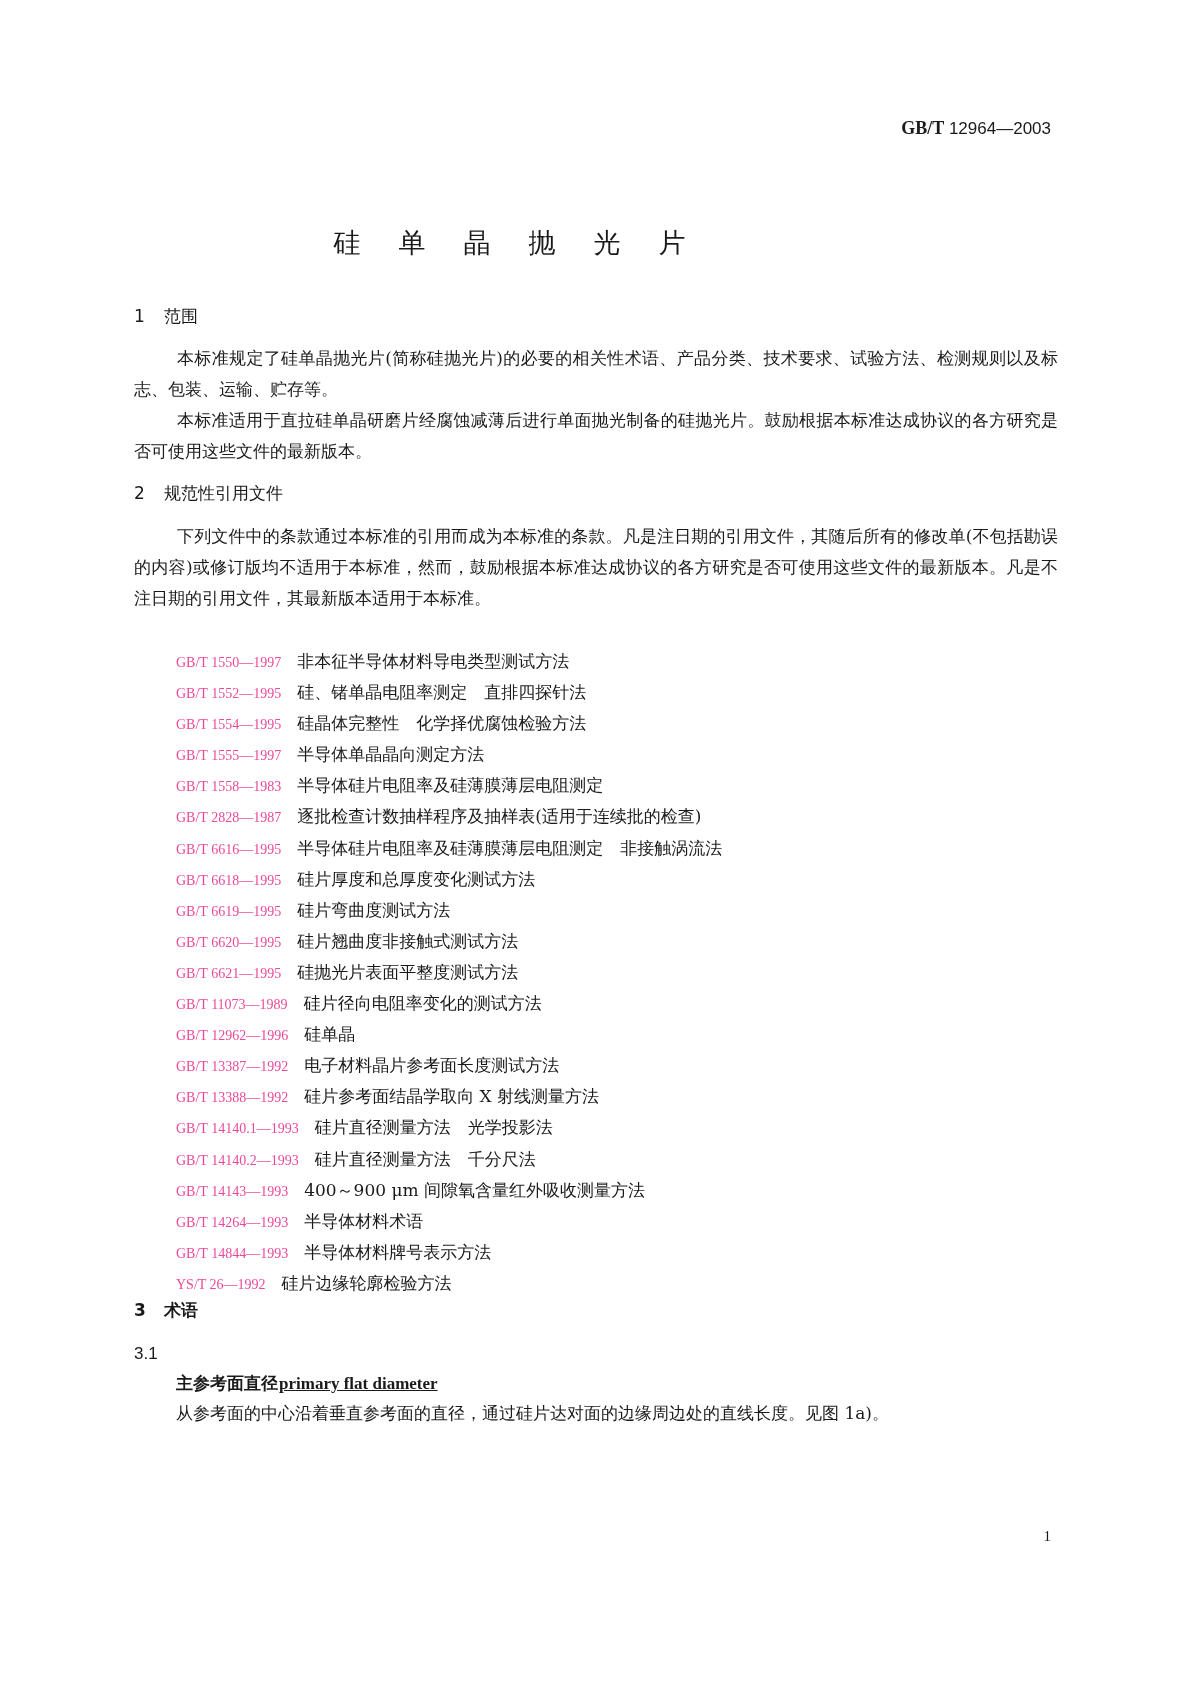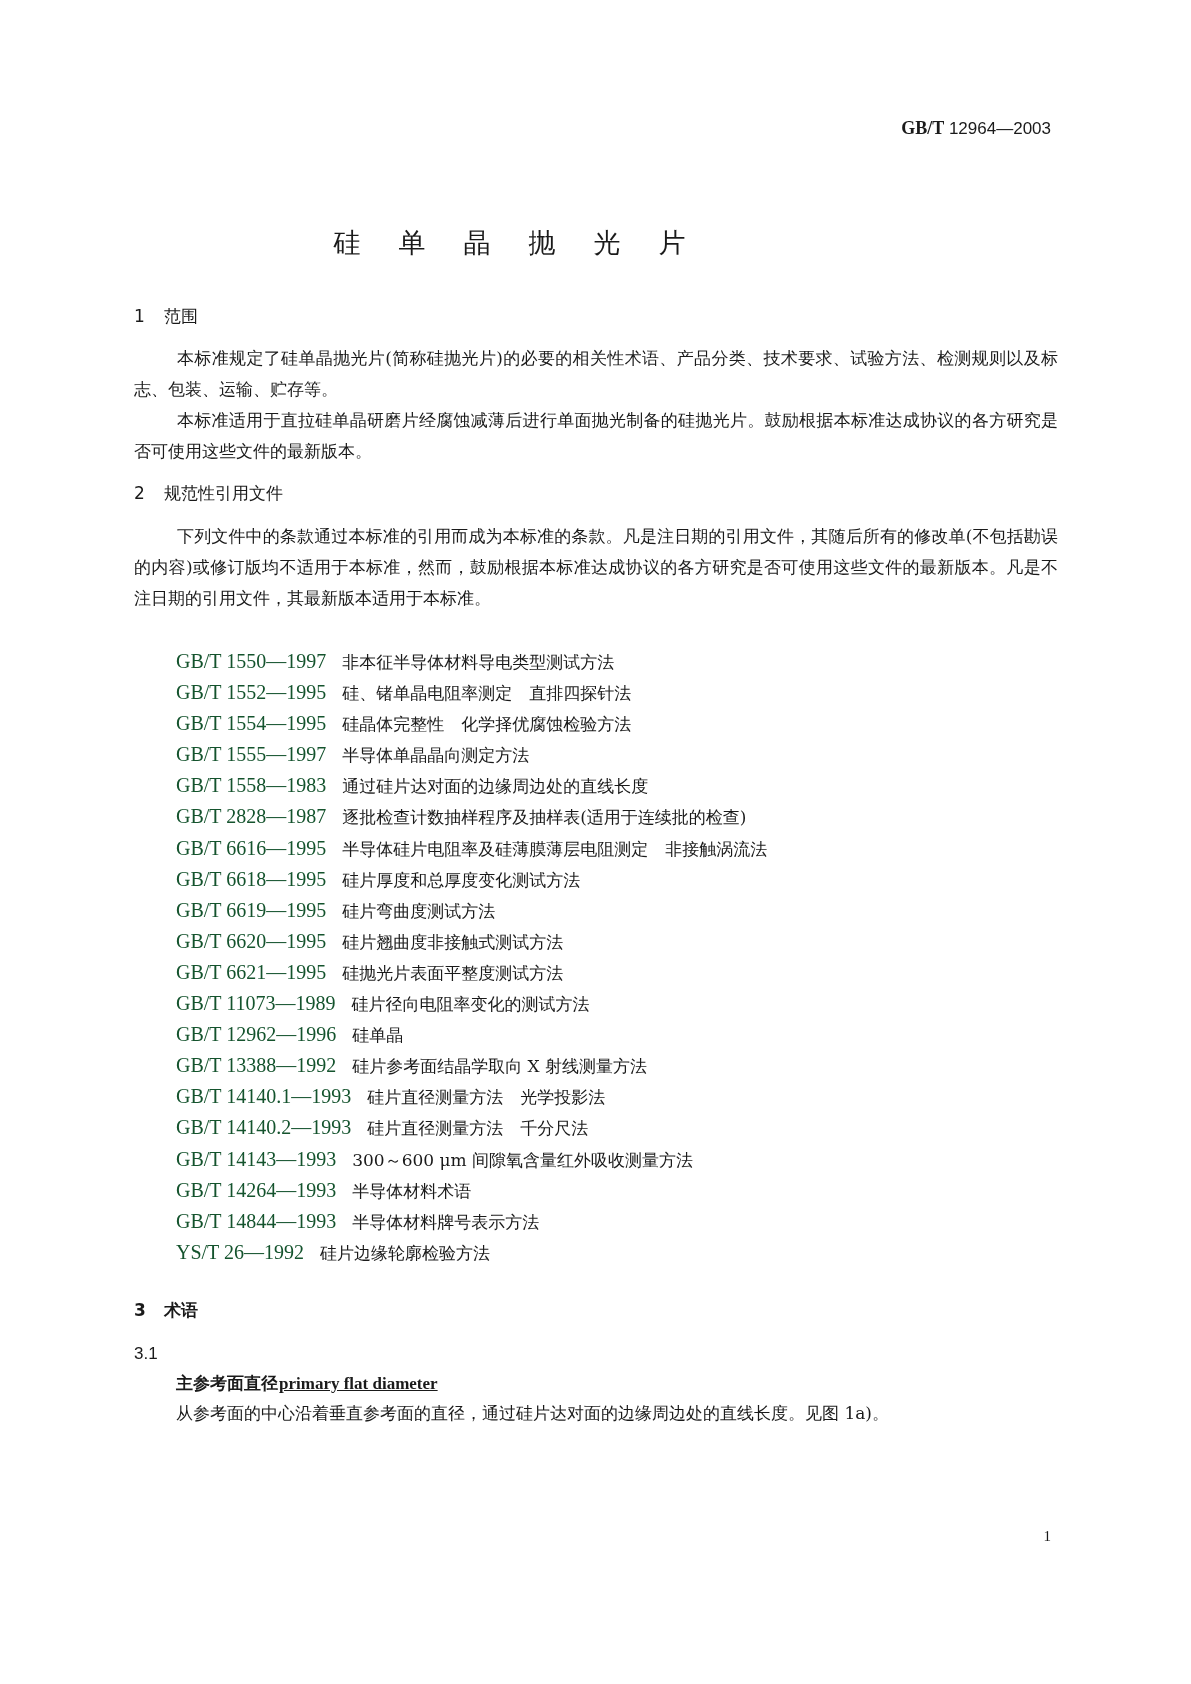--- a/index.html
+++ b/index.html
@@ -8,21 +8,21 @@
   .std-code { position: absolute; top: 118px; right: 140px; font-size: 17px; font-family: "Liberation Sans", sans-serif; }
   .std-code .gbt { font-family: "Liberation Serif", serif; font-weight: bold; font-size: 18px; }
   .title { position: absolute; top: 225px; left: 0; width: 1021px; text-align: center;
            font-family: "DejaVu Sans", sans-serif; font-size: 27px; letter-spacing: 38px; padding-left: 36px; box-sizing: border-box; }
   .sec-head { position: absolute; left: 134px; font-family: "DejaVu Sans", sans-serif; font-size: 17px; }
   .sec-head .num { display: inline-block; width: 30px; }
   .para { position: absolute; left: 134px; width: 924px; font-size: 17px; line-height: 31px; text-indent: 43px;
           text-align: justify; }
   .refs { position: absolute; left: 176px; top: 646px; font-size: 17px; }
   .ref { height: 31.1px; line-height: 31px; white-space: nowrap; }
-  .ref .code { font-family: "Liberation Serif", serif; font-size: 20px; color: #14532d; margin-right: 16px; }
+  .ref .code { font-family: "Liberation Serif", serif; font-size: 14px; color: #ec4899; margin-right: 16px; }
   .term-num { position: absolute; left: 134px; top: 1425px; font-family: "Liberation Sans", sans-serif; font-size: 17px; }
   .term-title { position: absolute; left: 176px; top: 1461px; font-family: "DejaVu Sans", sans-serif; font-size: 17px; font-weight: bold; }
   .term-title .en { font-family: "Liberation Serif", serif; font-weight: bold; margin-left: 1px; text-decoration: underline; }
   .term-def { position: absolute; left: 176px; top: 1490px; font-size: 17px; line-height: 31px; }
   .page-num { position: absolute; right: 140px; top: 1528px; font-size: 15px; font-family: "Liberation Serif", serif; }
 </style>
 </head>
 <body>
 
 <div class="std-code">
@@ -41,33 +41,34 @@
 <div class="sec-head" style="top:482px;">
   <span class="num">2</span><span>规范性引用文件</span>
 </div>
 <div class="para" style="top:521px;">下列文件中的条款通过本标准的引用而成为本标准的条款。凡是注日期的引用文件，其随后所有的修改单(不包括勘误的内容)或修订版均不适用于本标准，然而，鼓励根据本标准达成协议的各方研究是否可使用这些文件的最新版本。凡是不注日期的引用文件，其最新版本适用于本标准。</div>
 
 <div class="refs" id="refs">
     <div class="ref"><span class="code">GB/T 1550—1997</span><span>非本征半导体材料导电类型测试方法</span></div>
     <div class="ref"><span class="code">GB/T 1552—1995</span><span>硅、锗单晶电阻率测定　直排四探针法</span></div>
     <div class="ref"><span class="code">GB/T 1554—1995</span><span>硅晶体完整性　化学择优腐蚀检验方法</span></div>
     <div class="ref"><span class="code">GB/T 1555—1997</span><span>半导体单晶晶向测定方法</span></div>
-    <div class="ref"><span class="code">GB/T 1558—1983</span><span>通过硅片达对面的边缘周边处的直线长度</span></div>
+    <div class="ref"><span class="code">GB/T 1558—1983</span><span>半导体硅片电阻率及硅薄膜薄层电阻测定</span></div>
     <div class="ref"><span class="code">GB/T 2828—1987</span><span>逐批检查计数抽样程序及抽样表(适用于连续批的检查)</span></div>
     <div class="ref"><span class="code">GB/T 6616—1995</span><span>半导体硅片电阻率及硅薄膜薄层电阻测定　非接触涡流法</span></div>
     <div class="ref"><span class="code">GB/T 6618—1995</span><span>硅片厚度和总厚度变化测试方法</span></div>
     <div class="ref"><span class="code">GB/T 6619—1995</span><span>硅片弯曲度测试方法</span></div>
     <div class="ref"><span class="code">GB/T 6620—1995</span><span>硅片翘曲度非接触式测试方法</span></div>
     <div class="ref"><span class="code">GB/T 6621—1995</span><span>硅抛光片表面平整度测试方法</span></div>
     <div class="ref"><span class="code">GB/T 11073—1989</span><span>硅片径向电阻率变化的测试方法</span></div>
     <div class="ref"><span class="code">GB/T 12962—1996</span><span>硅单晶</span></div>
+    <div class="ref"><span class="code">GB/T 13387—1992</span><span>电子材料晶片参考面长度测试方法</span></div>
     <div class="ref"><span class="code">GB/T 13388—1992</span><span>硅片参考面结晶学取向 X 射线测量方法</span></div>
     <div class="ref"><span class="code">GB/T 14140.1—1993</span><span>硅片直径测量方法　光学投影法</span></div>
     <div class="ref"><span class="code">GB/T 14140.2—1993</span><span>硅片直径测量方法　千分尺法</span></div>
-    <div class="ref"><span class="code">GB/T 14143—1993</span><span>300～600 μm 间隙氧含量红外吸收测量方法</span></div>
+    <div class="ref"><span class="code">GB/T 14143—1993</span><span>400～900 μm 间隙氧含量红外吸收测量方法</span></div>
     <div class="ref"><span class="code">GB/T 14264—1993</span><span>半导体材料术语</span></div>
     <div class="ref"><span class="code">GB/T 14844—1993</span><span>半导体材料牌号表示方法</span></div>
     <div class="ref"><span class="code">YS/T 26—1992</span><span>硅片边缘轮廓检验方法</span></div>
   </div>
 
 <div class="sec-head" style="top:1299px;font-weight:bold;">
   <span class="num">3</span><span>术语</span>
 </div>
 <div class="term-num" style="top:1344px;">3.1</div>
 <div class="term-title" style="top:1372px;">

